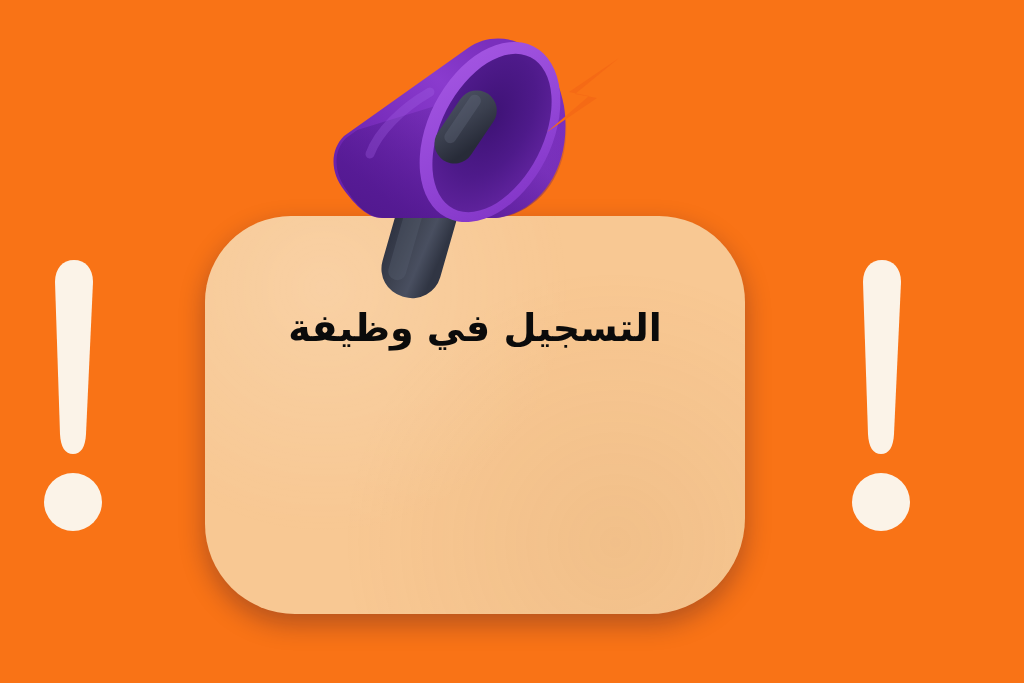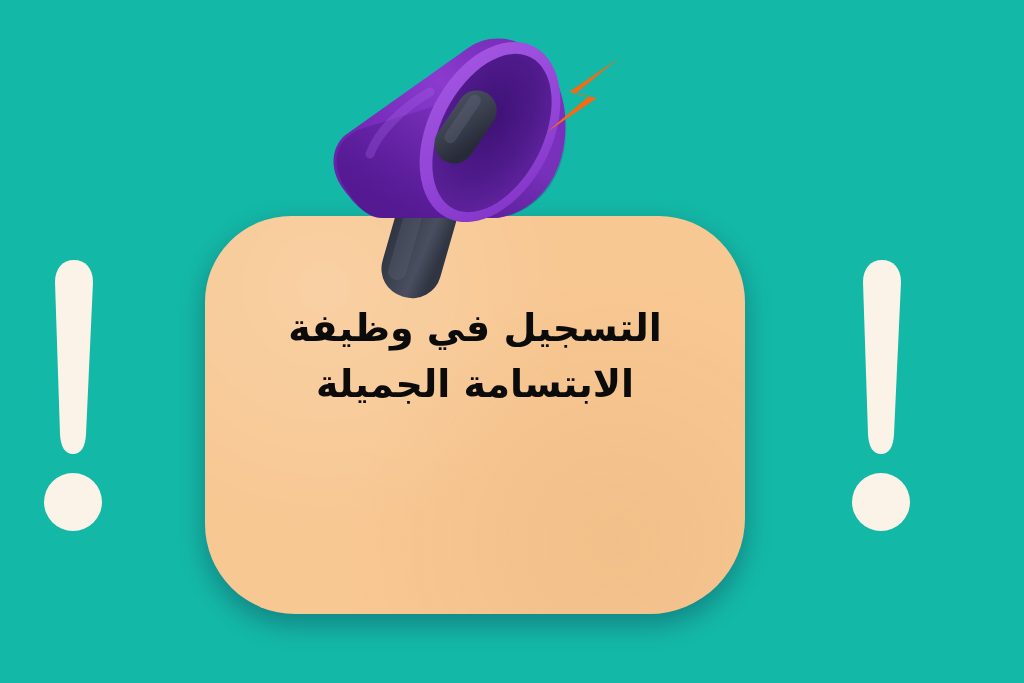--- a/index.html
+++ b/index.html
@@ -7,21 +7,21 @@
     margin: 0;
     padding: 0;
     background: #1a1030;
   }
   #stage {
     position: relative;
     width: 1024px;
     height: 683px;
     overflow: hidden;
     font-family: "DejaVu Sans", "Liberation Sans", sans-serif;
-    background: #14b8a6;
+    background: #f97316;
   }
 
   
   .peach-card {
     position: absolute;
     left: 205px;
     top: 216px;
     width: 540px;
     height: 398px;
     background: #F8C893;
@@ -107,21 +107,20 @@
       <circle cx="29" cy="244" r="29" fill="#FBF3E8"></circle>
     </svg>
   </div>
 
   <div class="peach-card">
     <div class="peach-grain"></div>
   </div>
 
   <div class="headline">
     <span class="line">التسجيل في وظيفة</span>
-    <span class="line">الابتسامة الجميلة</span>
   </div>
 
   <div class="megaphone">
     <svg viewBox="0 0 290 282" xmlns="http://www.w3.org/2000/svg" aria-hidden="true">
       <defs>
         <linearGradient id="coneBody" x1="0.12" y1="0.78" x2="0.80" y2="0.18">
           <stop offset="0%" stop-color="#6A22AC"></stop>
           <stop offset="34%" stop-color="#7B2FBE"></stop>
           <stop offset="68%" stop-color="#8A3BCE"></stop>
           <stop offset="100%" stop-color="#7A2FBD"></stop>

